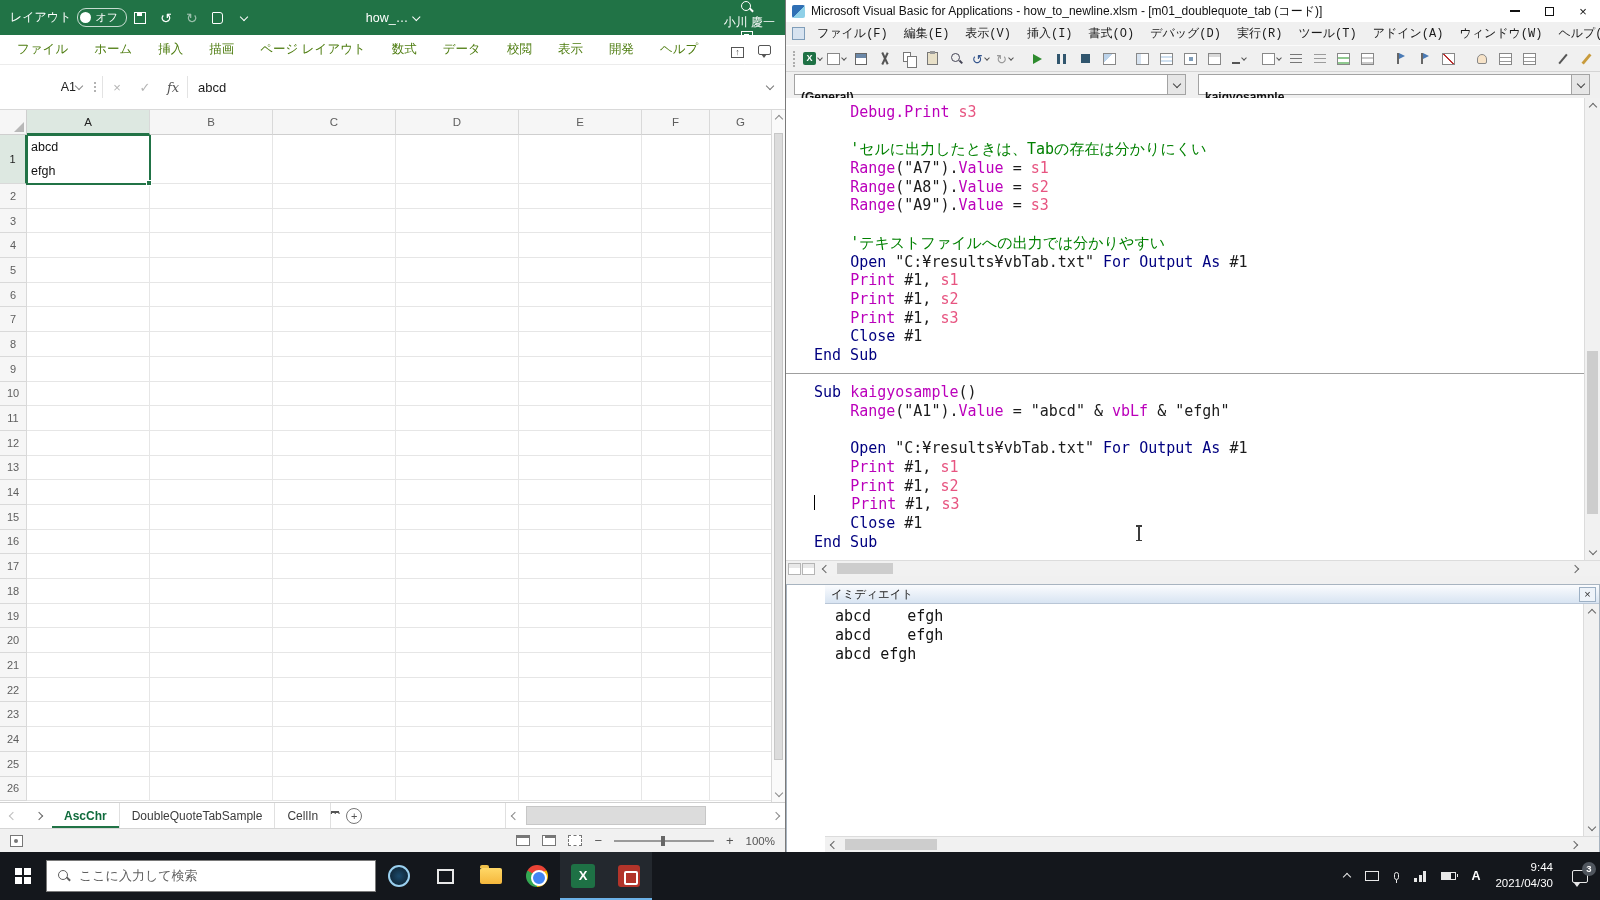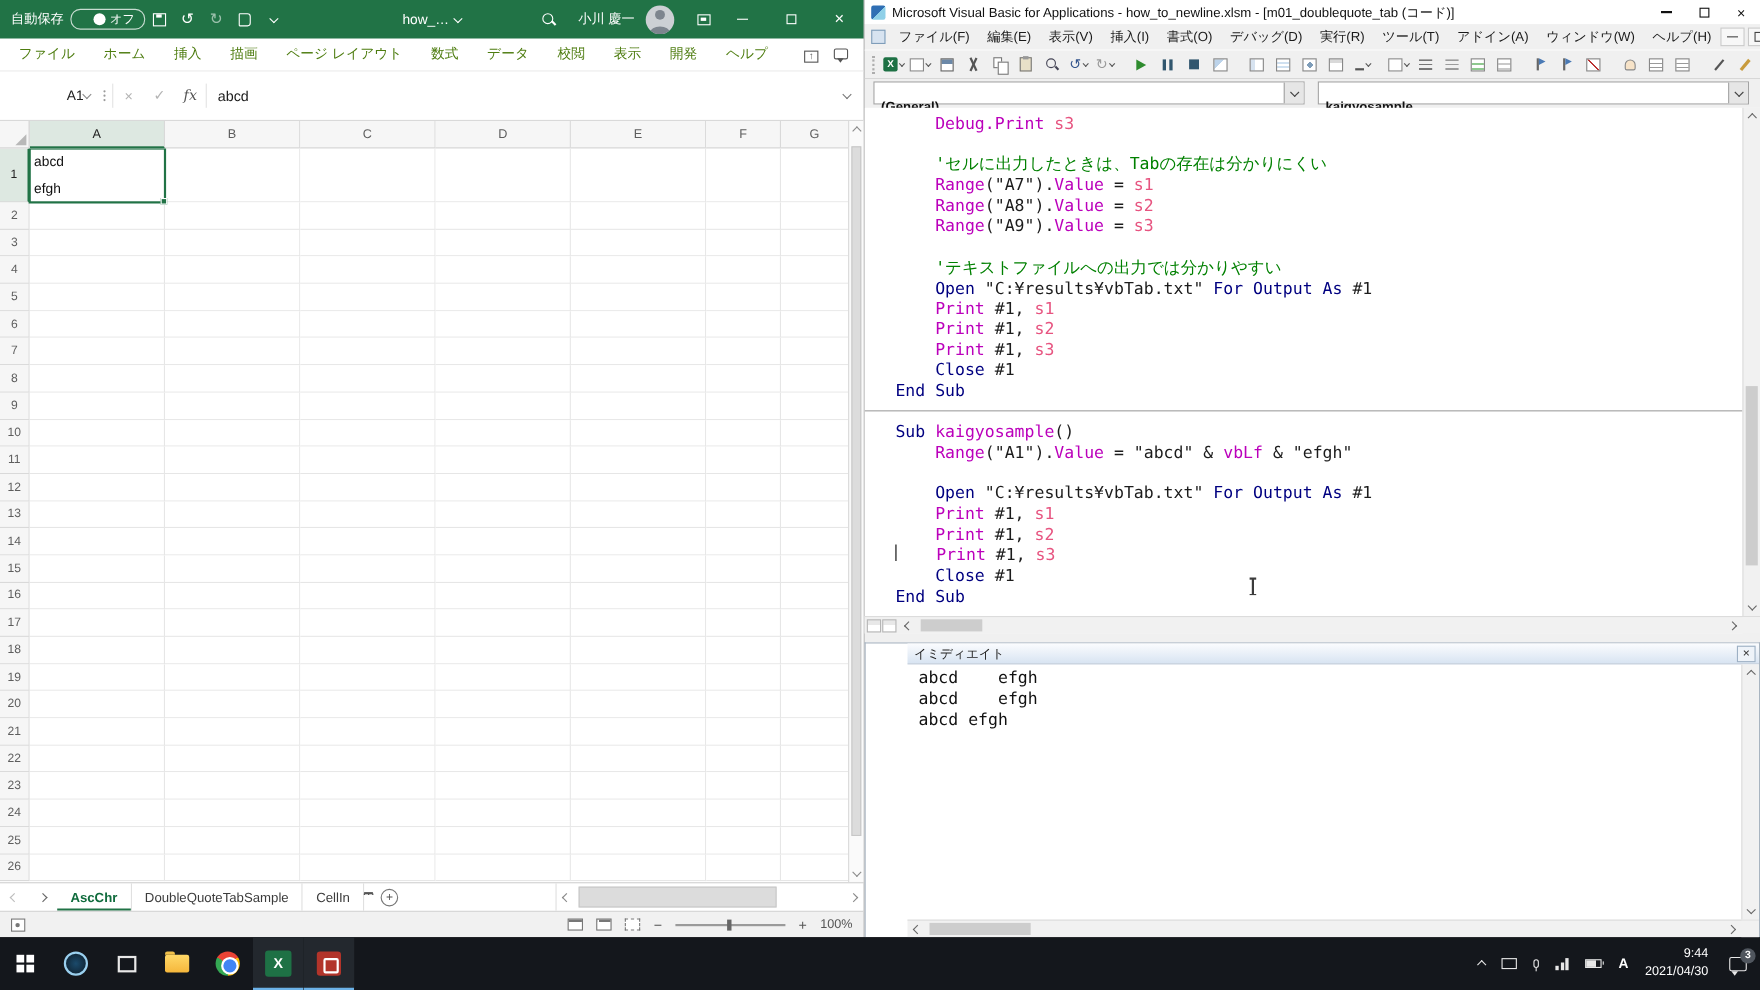--- a/index.html
+++ b/index.html
@@ -18,29 +18,29 @@
   .mag::after{content:"";position:absolute;left:9px;top:9px;width:5px;height:1.5px;background:currentColor;transform:rotate(45deg);}
   .bar-i{display:inline-block;width:10px;height:1.5px;background:currentColor;}
   .box-i{display:inline-block;width:9px;height:9px;border:1.5px solid currentColor;}
   .vdots{display:inline-flex;flex-direction:column;gap:2px;margin:0 6px;}
   .vdots i{width:2px;height:2px;border-radius:50%;background:#9a9a9a;}
 
   
   .excel{width:786px;min-width:786px;display:flex;flex-direction:column;background:#fff;border-right:1px solid #7a7a7a;}
   .x-title{height:35px;background:var(--excel-green);display:flex;align-items:center;color:#fff;font-size:12px;padding-left:10px;position:relative;}
   .x-autosave{display:flex;align-items:center;}
-  .pill{display:inline-flex;align-items:center;gap:4px;border:1px solid rgba(255,255,255,.75);border-radius:9px;padding:1px 8px 1px 20px;margin-left:6px;font-size:11px;}
+  .pill{display:inline-flex;align-items:center;gap:4px;border:1px solid rgba(255,255,255,.75);border-radius:9px;padding:1px 8px 1px 2px;margin-left:6px;font-size:11px;}
   .knob{width:11px;height:11px;border-radius:50%;background:#fff;}
   .qat{width:26px;height:35px;display:flex;align-items:center;justify-content:center;font-size:14px;color:#fff;}
   .qat.dim{opacity:.55;}
   .i-save{display:inline-block;width:12px;height:12px;border:1.5px solid #fff;position:relative;}
   .i-save::before{content:"";position:absolute;left:2px;top:0;width:5px;height:3px;background:#fff;}
   .i-book{display:inline-block;width:11px;height:12px;border:1.5px solid #fff;border-radius:1px 3px 3px 1px;}
   .x-doc{position:absolute;left:50%;transform:translateX(-50%);display:flex;align-items:center;gap:5px;font-size:12.5px;}
-  .x-tright{margin-left:auto;display:flex;align-items:center;height:100%;}
+  .x-tright{margin-left:auto;display:flex;align-items:center;height:100%;flex-direction:column;}
   .x-user{font-size:12px;margin:0 10px 0 14px;}
   .avatar{width:26px;height:26px;border-radius:50%;background:#ccd0d4;position:relative;overflow:hidden;margin-right:14px;}
   .avatar::before{content:"";position:absolute;top:4px;left:50%;transform:translateX(-50%);width:9px;height:9px;border-radius:50%;background:#7d858e;}
   .avatar::after{content:"";position:absolute;bottom:-4px;left:50%;transform:translateX(-50%);width:18px;height:11px;border-radius:50% 50% 0 0;background:#7d858e;}
   .i-ribopt{display:inline-block;width:12px;height:10px;border:1.5px solid #fff;position:relative;}
   .i-ribopt::after{content:"";position:absolute;left:2px;top:2px;width:5px;height:3px;background:#fff;}
   .wbtn{width:44px;height:35px;display:flex;align-items:center;justify-content:center;color:#fff;font-size:15px;}
 
   .x-ribbontabs{height:29px;background:#fff;display:flex;align-items:center;padding-left:4px;}
   .x-tab{padding:6px 13px;font-size:12.5px;color:#4d7c0f;white-space:nowrap;}
@@ -109,21 +109,21 @@
 
   
   .vba{flex:1;display:flex;flex-direction:column;background:#f0f0f0;min-width:0;}
   .v-title{height:22px;background:#fff;display:flex;align-items:center;padding-left:6px;font-size:12px;color:#111;gap:6px;}
   .vba-appicon{width:13px;height:13px;min-width:13px;background:linear-gradient(135deg,#2f6fb4 0 50%,#8fd0e8 50% 100%);border-radius:2px;}
   .v-title .ttl{white-space:nowrap;overflow:hidden;}
   .v-tcontrols{margin-left:auto;display:flex;height:100%;}
   .v-tc{width:34px;display:flex;align-items:center;justify-content:center;font-size:13px;color:#111;}
   .v-menu{height:23px;display:flex;align-items:center;padding-left:6px;font-size:12px;color:#1a1a1a;background:#f0f0f0;}
   .child-icon{width:13px;height:13px;min-width:13px;background:#d7e3f0;border:1px solid #7f9db9;margin-right:4px;}
-  .v-menuitem{padding:20px 8px;white-space:nowrap;}
+  .v-menuitem{padding:20px 8px;white-space:nowrap;font-family:Liberation Mono, monospace;}
   .v-mcontrols{margin-left:auto;display:flex;gap:3px;padding-right:6px;color:#444;}
   .v-mc{width:22px;height:17px;display:flex;align-items:center;justify-content:center;font-size:10px;border:1px solid #c9c9c9;background:#f7f7f7;}
   .v-toolbar{height:27px;display:flex;align-items:center;padding-left:6px;background:#f0f0f0;border-top:1px solid #fbfbfb;border-bottom:1px solid #d4d4d4;gap:1px;}
   .v-grip{width:3px;height:16px;border-left:2px dotted #adadad;margin:0 5px 0 1px;}
   .v-tbtn{height:22px;min-width:23px;padding:0 2px;display:flex;align-items:center;justify-content:center;gap:2px;border-radius:2px;}
   .v-tsep{width:1px;height:18px;background:#c9c9c9;margin:0 4px;}
   .v-tbtn .chev{width:4px;height:4px;color:#555;}
   .s-xl{width:14px;height:13px;background:#1e7145;border-radius:2px;color:#fff;font:bold 9px/13px "Liberation Sans",sans-serif;text-align:center;}
   .s-xl::before{content:"X";}
   .s-form,.s-design,.s-tree,.s-props,.s-browser,.s-toolbox,.s-comment,.s-comment2,.s-lines,.s-flagx{width:13px;height:12px;border:1px solid #888;background:#fff;}
@@ -240,21 +240,21 @@
 </style>
 </head>
 <body>
 
 <div class="screen">
   <div class="main">
 
     <section class="excel">
       <div class="x-title">
         <div class="x-autosave">
-          <span>自動保存</span>
+          <span>レイアウト</span>
           <span class="pill">
               <span class="knob"></span>
               <span>オフ</span>
             </span>
         </div>
         <span class="qat">
             <i class="i-save"></i>
           </span>
         <span class="qat">↺</span>
         <span class="qat dim">↻</span>
@@ -931,20 +931,24 @@
 
   <div class="taskbar">
     <span class="tb-start">
         <span class="win-logo">
           <i></i>
           <i></i>
           <i></i>
           <i></i>
         </span>
       </span>
+    <div class="tb-search">
+      <i class="mag"></i>
+      <span>ここに入力して検索</span>
+    </div>
     <span class="tb-app">
         <span class="cortana"></span>
       </span>
     <span class="tb-app">
         <span class="taskview"></span>
       </span>
     <span class="tb-app">
         <span class="folder"></span>
       </span>
     <span class="tb-app">

